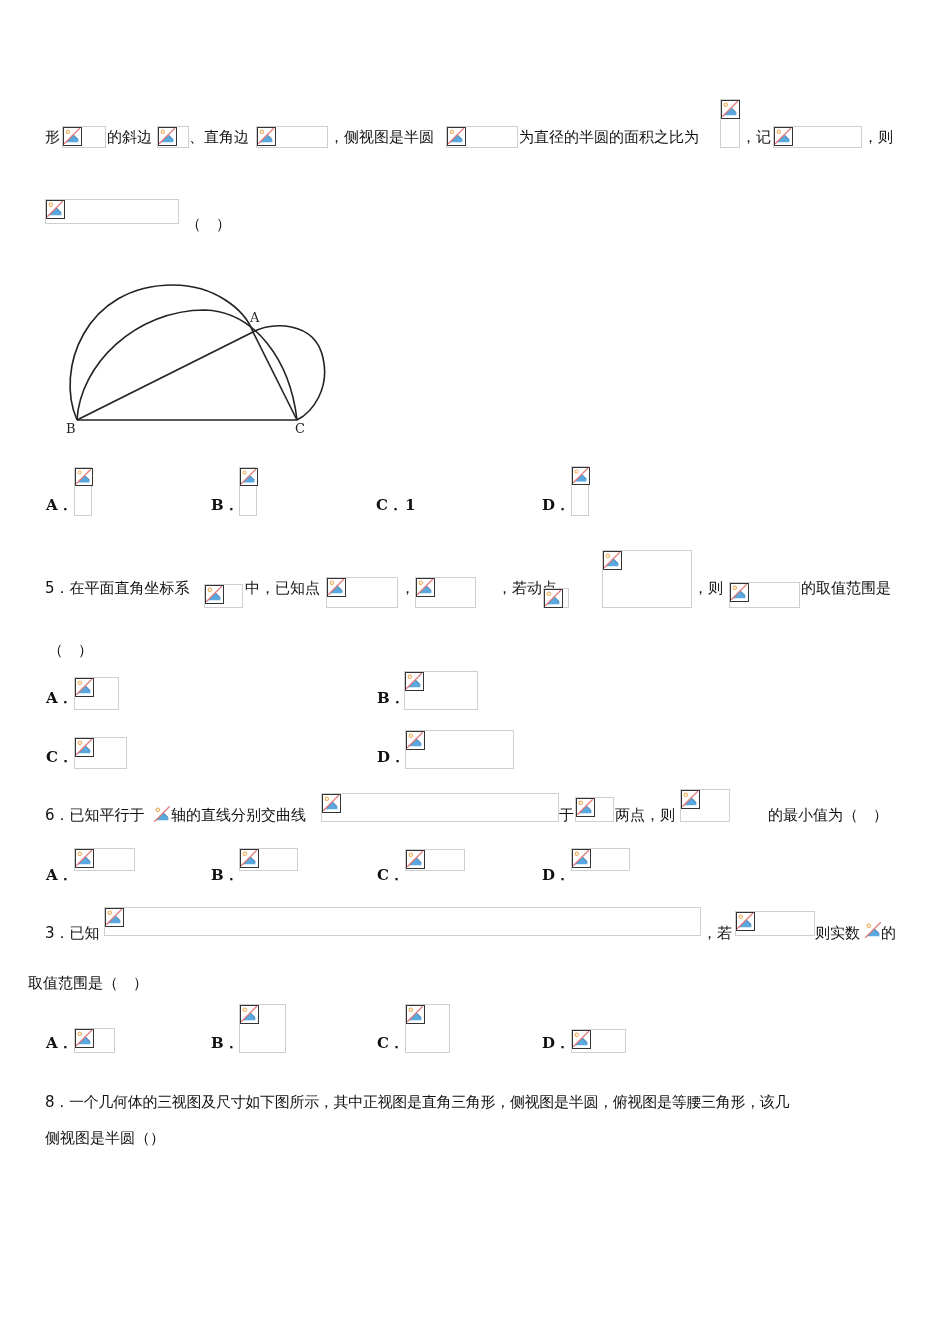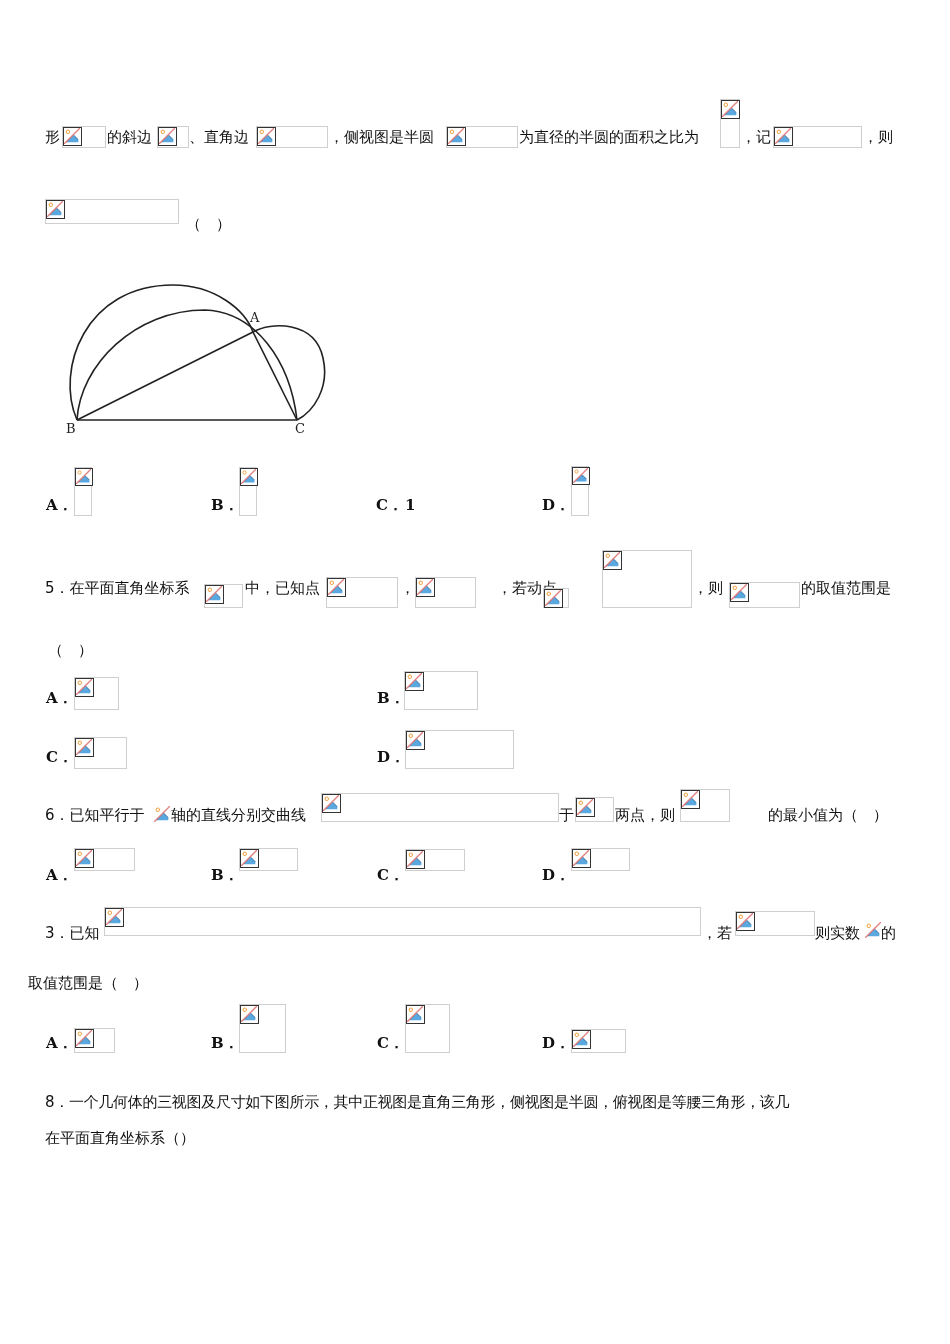--- a/index.html
+++ b/index.html
@@ -330,13 +330,13 @@
 <span class="opt" style="left:542px;top:1033px;">D．</span>
 <div class="img" style="left:571px;top:1029px;width:55px;height:24px;">
     <div class="ico">
       <svg width="16" height="16">
         <use href="#broken"></use>
       </svg>
     </div>
   </div>
 
 <span class="txt" style="left:45px;top:1092px;letter-spacing:-0.3px;">8．一个几何体的三视图及尺寸如下图所示，其中正视图是直角三角形，侧视图是半圆，俯视图是等腰三角形，该几</span>
-<span class="txt" style="left:45px;top:1128px;">在平面直角坐标系（）</span>
+<span class="txt" style="left:45px;top:1128px;">侧视图是半圆（）</span>
 
 </body></html>

